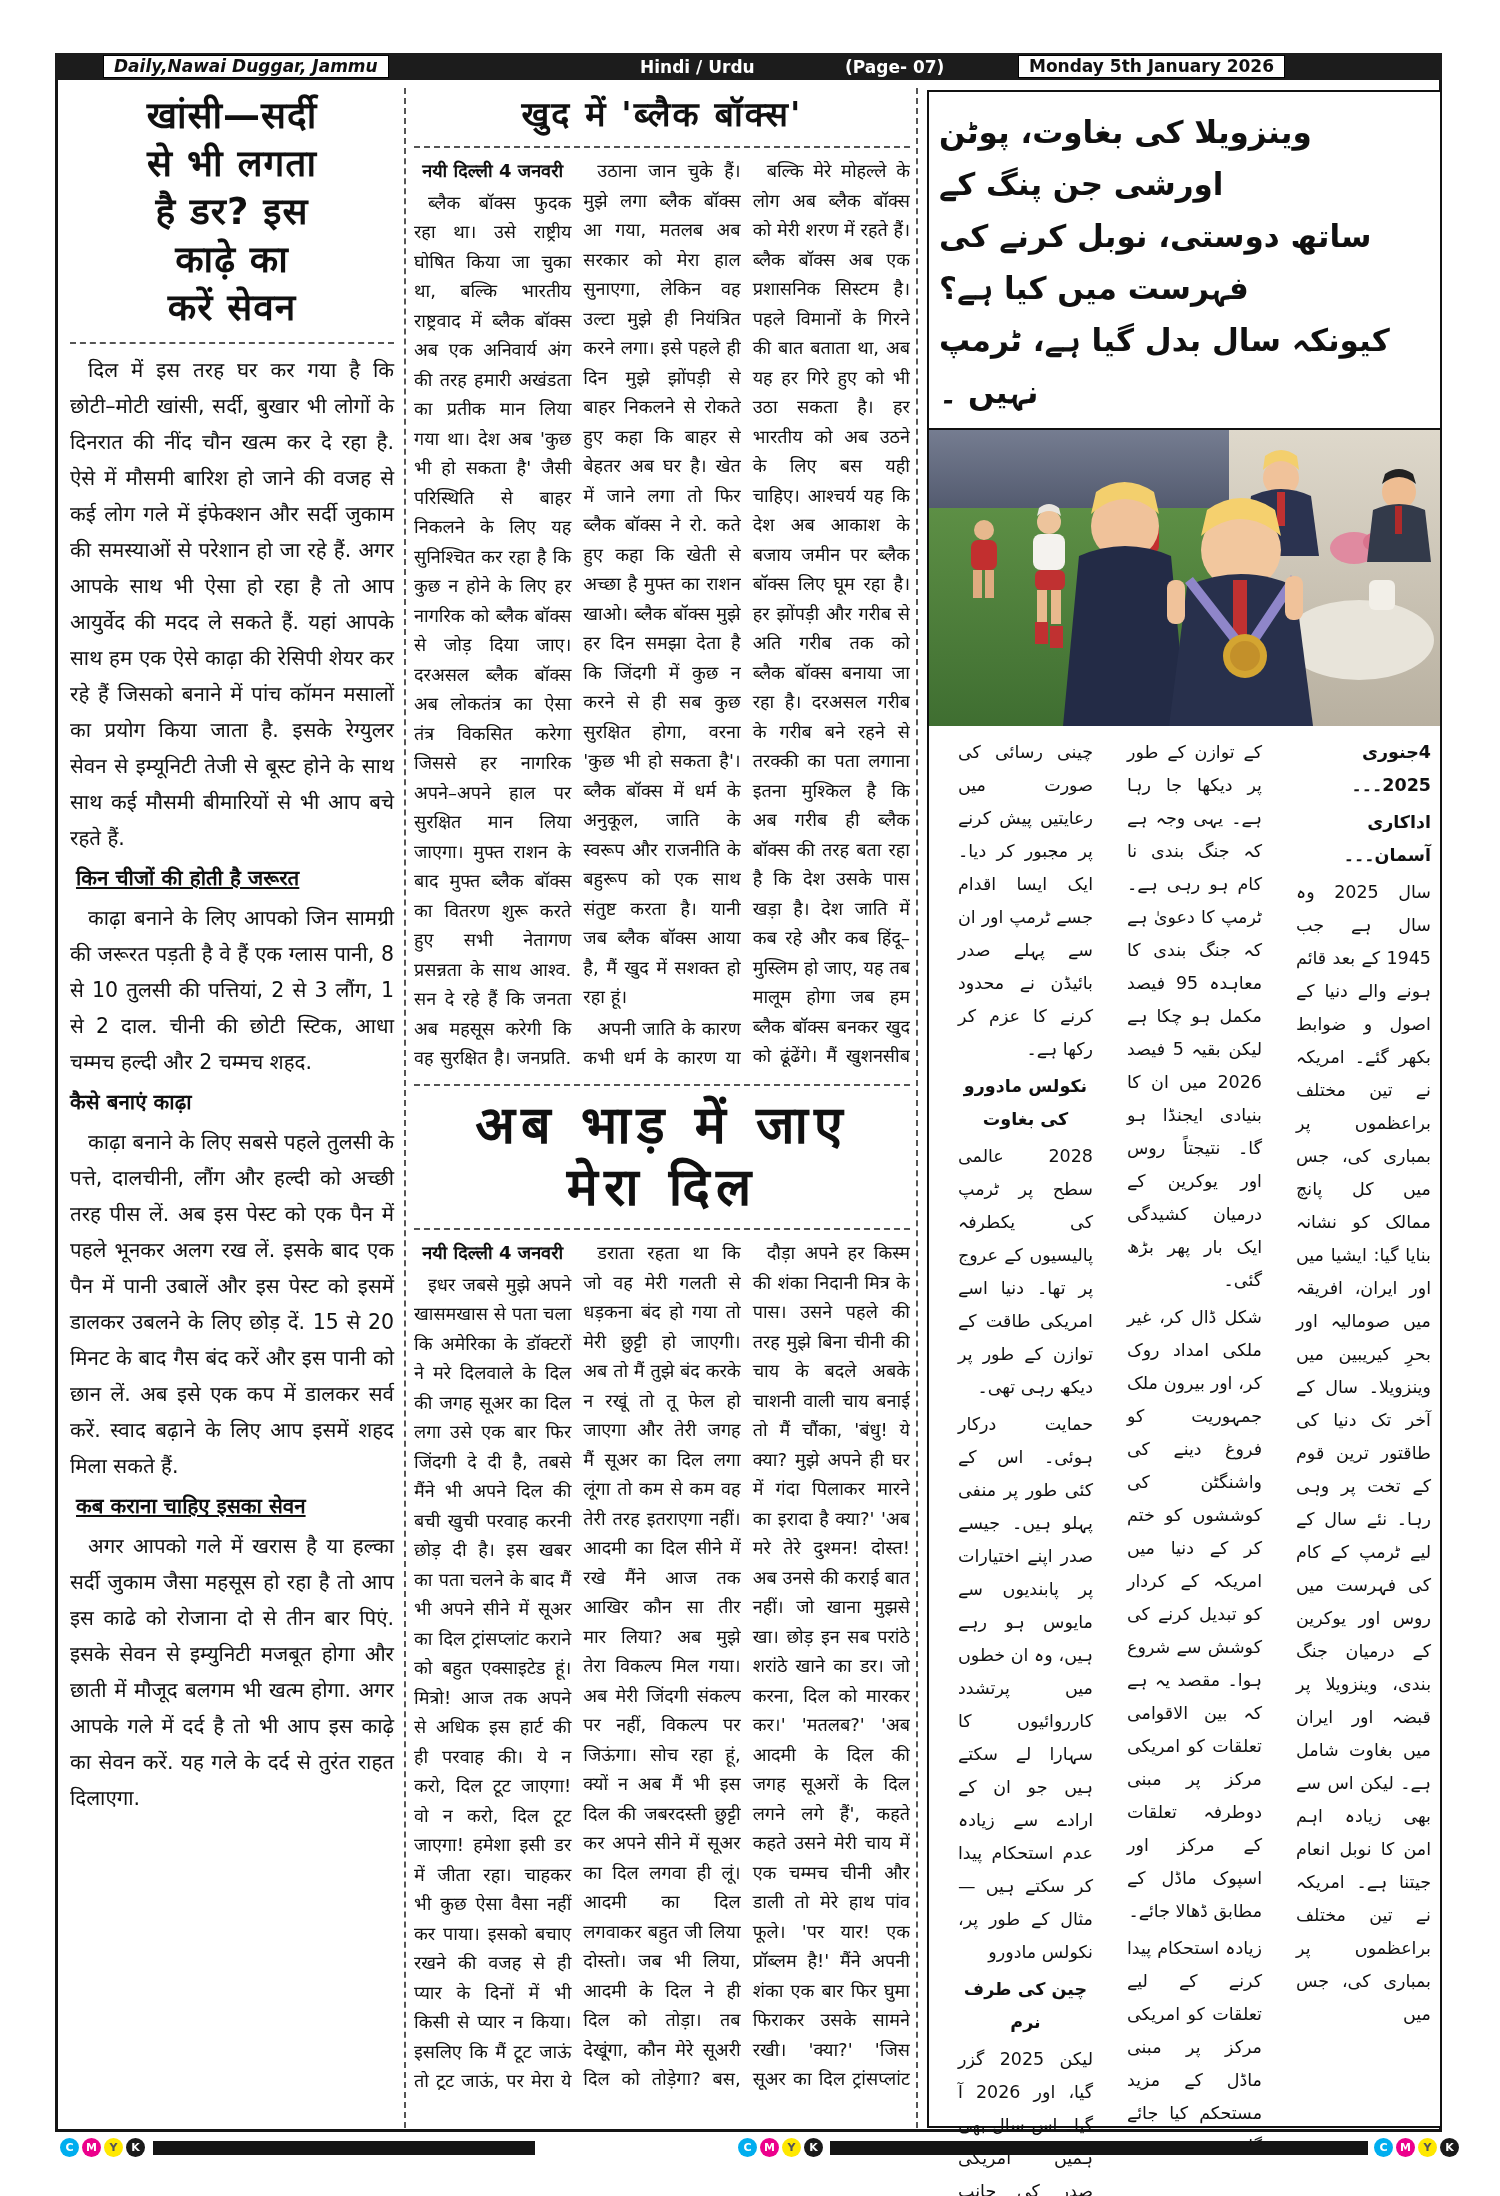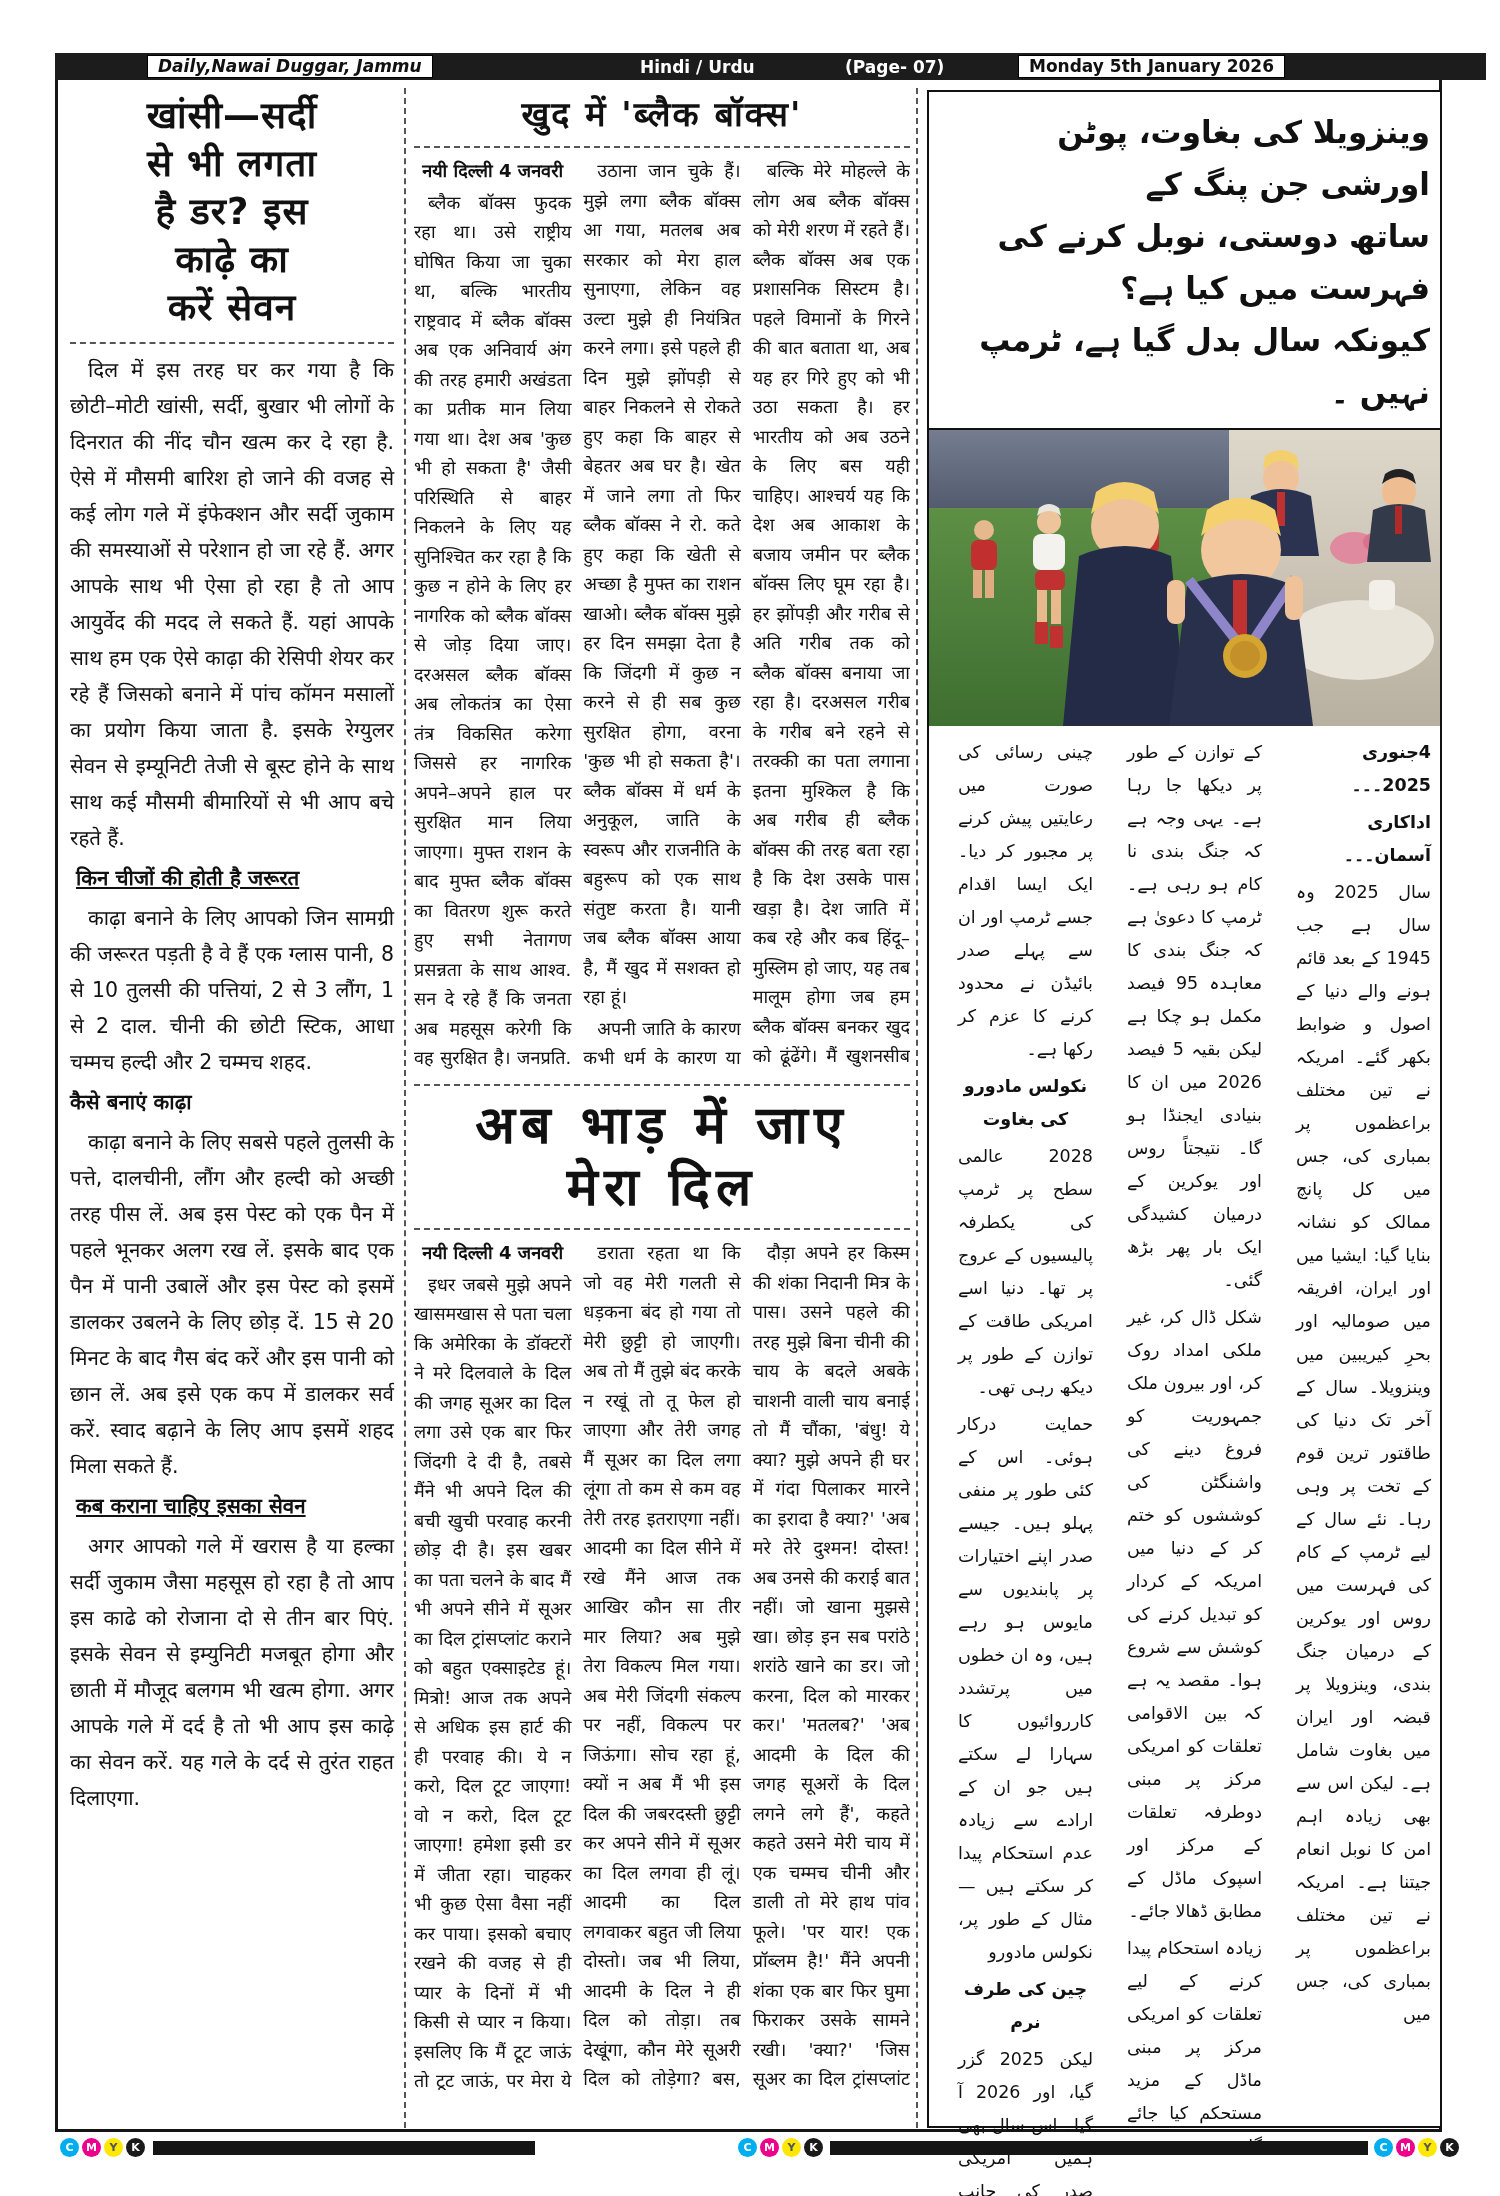--- a/index.html
+++ b/index.html
@@ -1,19 +1,19 @@
 <!DOCTYPE html>
 <html><head>
 <meta charset="utf-8">
 <style>
   html,body{margin:0;padding:0;background:#ffffff;}
   body{width:1500px;height:2196px;position:relative;font-family:"DejaVu Sans","Liberation Sans",sans-serif;color:#111;}
   .frame{position:absolute;left:55px;top:53px;width:1387px;height:2079px;border:3px solid #151515;box-sizing:border-box;background:#fff;}
   
-  .masthead{position:absolute;left:55px;top:53px;width:1387px;height:27px;background:#1c1c1c;display:flex;align-items:center;padding-left:44px;}
+  .masthead{position:absolute;left:55px;top:53px;width:1387px;height:27px;background:#1c1c1c;display:flex;align-items:center;}
   .mast-box{background:#fff;border:1px solid #000;color:#111;font-weight:bold;font-size:17px;padding:0 10px;line-height:21px;white-space:nowrap;}
   .mast-title{margin-left:48px;font-style:italic;}
   .mast-lang{color:#fff;font-weight:bold;font-size:17px;position:absolute;left:585px;}
   .mast-page{color:#fff;font-weight:bold;font-size:17px;position:absolute;left:790px;}
   .mast-date{position:absolute;left:955px;margin-left:8px;}
   
   .left-art{position:absolute;left:70px;top:92px;width:324px;}
   .left-head{font-weight:bold;font-size:37px;line-height:48px;text-align:center;letter-spacing:1px;}
   .left-head div{white-space:nowrap;}
   .dashed-h{border-top:2px dashed #555;margin:10px 0 8px 0;}
@@ -28,21 +28,21 @@
   .cols{display:flex;gap:12px;}
   .col{flex:1;min-width:0;}
   .col p{font-size:18px;line-height:29.5px;text-align:justify;margin:0 0 2px 0;text-indent:14px;}
   .col p.dateline{font-weight:bold;text-align:center;text-indent:0;}
   .colsA{height:918px;overflow:hidden;}
   .colsB{height:852px;overflow:hidden;}
   .mid-headline2{font-weight:bold;font-size:52px;line-height:62px;text-align:center;letter-spacing:6px;margin:6px 0;}
   
   .urdu{position:absolute;left:927px;top:90px;width:515px;height:2038px;border:2px solid #111;box-sizing:border-box;background:#fff;}
   .urdu-headbox{border-bottom:2px solid #111;padding:14px 10px 10px 10px;}
-  .urdu-headline{direction:rtl;font-size:31px;line-height:52px;font-weight:bold;text-align:right;font-family:"DejaVu Sans",sans-serif;}
+  .urdu-headline{direction:rtl;font-size:31px;line-height:52px;font-weight:bold;text-align:left;font-family:"DejaVu Sans",sans-serif;}
   .urdu-photo{display:block;width:100%;height:296px;}
   .urdu-cols{direction:rtl;display:flex;gap:14px;padding:10px 9px;}
   .urdu-col{flex:1;min-width:0;margin-left:20px;}
   .urdu-col p{font-size:17.5px;line-height:33px;text-align:justify;margin:0 0 4px 0;font-family:"DejaVu Sans",sans-serif;}
   .urdu-col p.blk-usub{font-weight:bold;text-align:center;}
   .urdu-col p.blk-udate{font-weight:bold;text-align:right;}
   
   .regrow{position:absolute;left:58px;top:2138px;width:1387px;height:22px;}
   .dotset{position:absolute;display:flex;gap:3px;top:0;}
   .dot{width:19px;height:19px;border-radius:50%;display:flex;align-items:center;justify-content:center;color:#fff;font-size:11px;font-weight:bold;font-family:"DejaVu Sans",sans-serif;}

